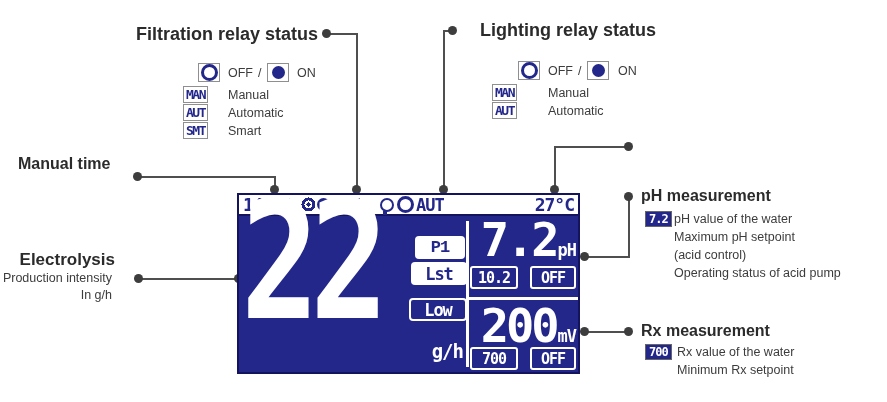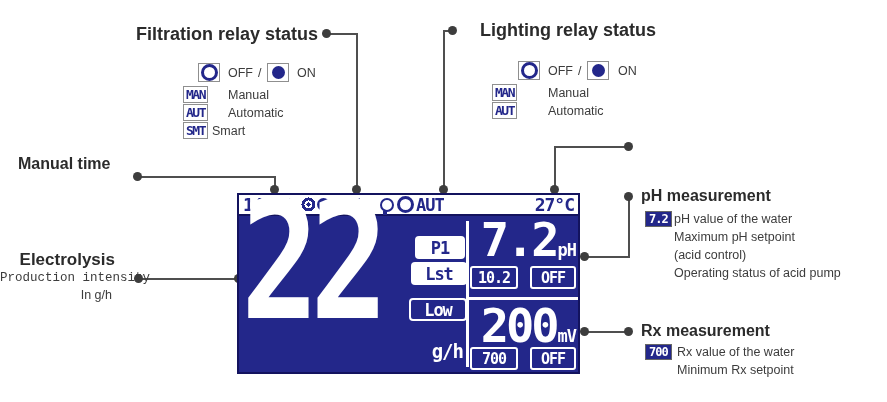--- a/index.html
+++ b/index.html
@@ -117,40 +117,40 @@
   <div class="txt" style="left:258px;top:66px;">/</div>
   <div class="chip ic" style="left:267px;top:63px;">
     <span class="dotfill"></span>
   </div>
   <div class="txt" style="left:297px;top:66px;">ON</div>
   <div class="chip t" style="left:183px;top:86px;">MAN</div>
   <div class="txt" style="left:228px;top:88px;">Manual</div>
   <div class="chip t" style="left:183px;top:104px;">AUT</div>
   <div class="txt" style="left:228px;top:106px;">Automatic</div>
   <div class="chip t" style="left:183px;top:122px;">SMT</div>
-  <div class="txt" style="left:212px;top:124px;">Smart</div>
+  <div class="txt" style="left:228px;top:124px;">Smart</div>
 
   <div class="hd" style="left:480px;top:20px;">Lighting relay status</div>
   <div class="chip ic" style="left:518px;top:61px;">
     <span class="ring"></span>
   </div>
   <div class="txt" style="left:548px;top:64px;">OFF</div>
   <div class="txt" style="left:578px;top:64px;">/</div>
   <div class="chip ic" style="left:587px;top:61px;">
     <span class="dotfill"></span>
   </div>
   <div class="txt" style="left:618px;top:64px;">ON</div>
   <div class="chip t" style="left:492px;top:84px;">MAN</div>
   <div class="txt" style="left:548px;top:86px;">Manual</div>
   <div class="chip t" style="left:492px;top:102px;">AUT</div>
   <div class="txt" style="left:548px;top:104px;">Automatic</div>
 
   <div class="hd" style="left:18px;top:155px;font-size:16px;">Manual time</div>
   <div class="hd" style="left:0;top:250px;width:115px;text-align:right;font-size:17px;">Electrolysis</div>
-  <div class="txt" style="left:0;top:271px;width:112px;text-align:right;font-family:Liberation Mono, monospace;">Production intensity</div>
+  <div class="txt" style="left:0;top:271px;width:112px;text-align:right;">Production intensity</div>
   <div class="txt" style="left:0;top:288px;width:112px;text-align:right;">In g/h</div>
 
 
   <div class="hd" style="left:641px;top:187px;font-size:16px;">pH measurement</div>
   <div class="bluechip" style="left:645px;top:211px;">7.2</div>
   <div class="txt" style="left:674px;top:212px;">pH value of the water</div>
   <div class="txt" style="left:674px;top:230px;">Maximum pH setpoint</div>
   <div class="txt" style="left:674px;top:248px;">(acid control)</div>
   <div class="txt" style="left:674px;top:266px;">Operating status of acid pump</div>
 
@@ -166,21 +166,21 @@
       <span class="ticon ondot"></span>
       <span class="px tb-mode">MAN</span>
       <span class="ticon bulb"></span>
       <span class="ticon offring"></span>
       <span class="px tb-mode">AUT</span>
       <span class="spacer"></span>
       <span class="px tb-temp">27°C</span>
     </div>
     <div class="lcd-main">
       <div class="big22 px">22</div>
-      <div class="badge solid" style="left:176px;top:20px;width:50px;">P1</div>
+      <div class="badge solid" style="left:176px;top:20px;width:50px;font-family:Liberation Mono, monospace;">P1</div>
       <div class="badge solid" style="left:172px;top:46px;width:56px;">Lst</div>
       <div class="badge outline" style="left:170px;top:82px;width:58px;">Low</div>
       <div class="unit-gh px">g/h</div>
       <div class="vdiv"></div>
 
       <div class="meas" style="top:2px;">
         <span class="val px">7.2</span>
         <span class="unit px">pH</span>
       </div>
       <div class="setrow" style="top:50px;">

